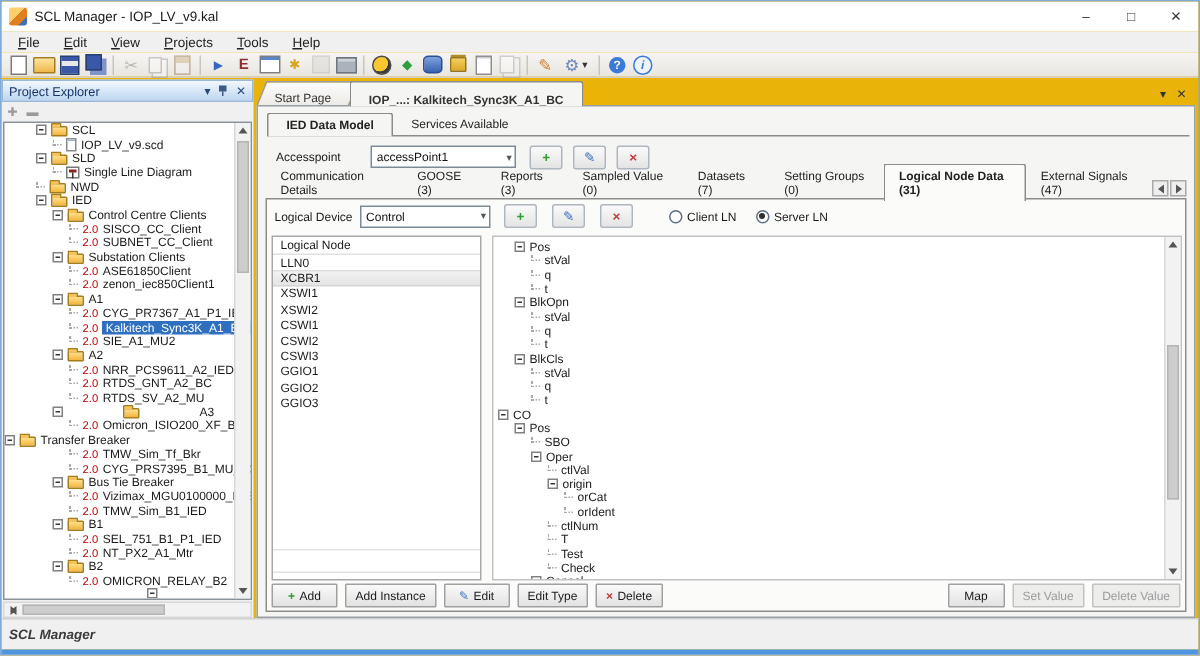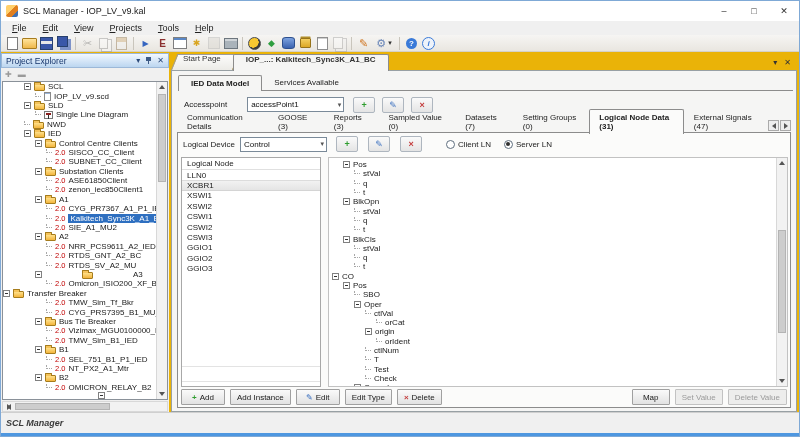--- a/index.html
+++ b/index.html
@@ -115,21 +115,21 @@
                     border-left:4px solid #555; }
   .sb-thumb { position:absolute; left:1px; right:1px; background:#cdcdcd; border:1px solid #b4b4b4; }
   .pe-hscroll { position:absolute; bottom:0; left:1px; right:1px; height:11px; background:#f2f2f2;
                 border:1px solid #d8d8d8; }
   .hs-btn { position:absolute; top:0; bottom:0; width:11px; display:flex; align-items:center; justify-content:center; }
   .hs-thumb { position:absolute; top:1px; bottom:1px; left:12px; width:95px; background:#cdcdcd; border:1px solid #b4b4b4; }
 
   
   .right-panel { position:absolute; top:52px; left:170px; right:2px; bottom:24px; }
   .doc-tabs { position:absolute; top:0; left:0; right:0; height:17px; display:flex; align-items:flex-end; }
-  .dtab { position:relative; height:16px; display:flex; align-items:flex-start; padding:0 12px; font-size:8px; color:#333; }
+  .dtab { position:relative; height:16px; display:flex; align-items:flex-end; padding:0 12px; font-size:8px; color:#333; }
   .dtab.slant::before { content:""; position:absolute; inset:0; background:linear-gradient(#fcfcfb,#ecebe7);
         border:1px solid #9c9c9c; border-bottom:none; transform:skewX(-22deg); transform-origin:100% 100%; }
   .dtab.slant span { position:relative; }
   .dtab.active { background:#f5f5f4; border:1px solid #8c8c8c; border-bottom:none; font-weight:bold;
                  z-index:2; margin-bottom:-1px; height:17px; border-radius:2px 2px 0 0; }
   .doc-tab-icons { margin-left:auto; display:flex; align-items:center; gap:7px; padding:0 6px 3px 0; }
   .doc-tab-icons span { font-size:8px; color:#333; }
   .content { position:absolute; top:17px; left:0; right:0; bottom:0; background:#f5f5f4;
              border:1px solid #98a0a4; }
   .ied-tabs { position:absolute; top:3px; left:6px; right:3px; height:17px; border-bottom:1px solid #8c8c8c;
@@ -611,27 +611,27 @@
                 <span class="tlabel">SBO</span>
               </div>
               <div class="drow" style="padding-left: 25px;">
                 <span class="exp"></span>
                 <span class="tlabel">Oper</span>
               </div>
               <div class="drow" style="padding-left: 36px;">
                 <span class="lcon"></span>
                 <span class="tlabel">ctlVal</span>
               </div>
+              <div class="drow" style="padding-left: 36px;">
+                <span class="exp"></span>
+                <span class="tlabel">origin</span>
+              </div>
               <div class="drow" style="padding-left: 47px;">
                 <span class="lcon"></span>
                 <span class="tlabel">orCat</span>
-              </div>
-              <div class="drow" style="padding-left: 36px;">
-                <span class="exp"></span>
-                <span class="tlabel">origin</span>
               </div>
               <div class="drow" style="padding-left: 47px;">
                 <span class="lcon"></span>
                 <span class="tlabel">orIdent</span>
               </div>
               <div class="drow" style="padding-left: 36px;">
                 <span class="lcon"></span>
                 <span class="tlabel">ctlNum</span>
               </div>
               <div class="drow" style="padding-left: 36px;">

